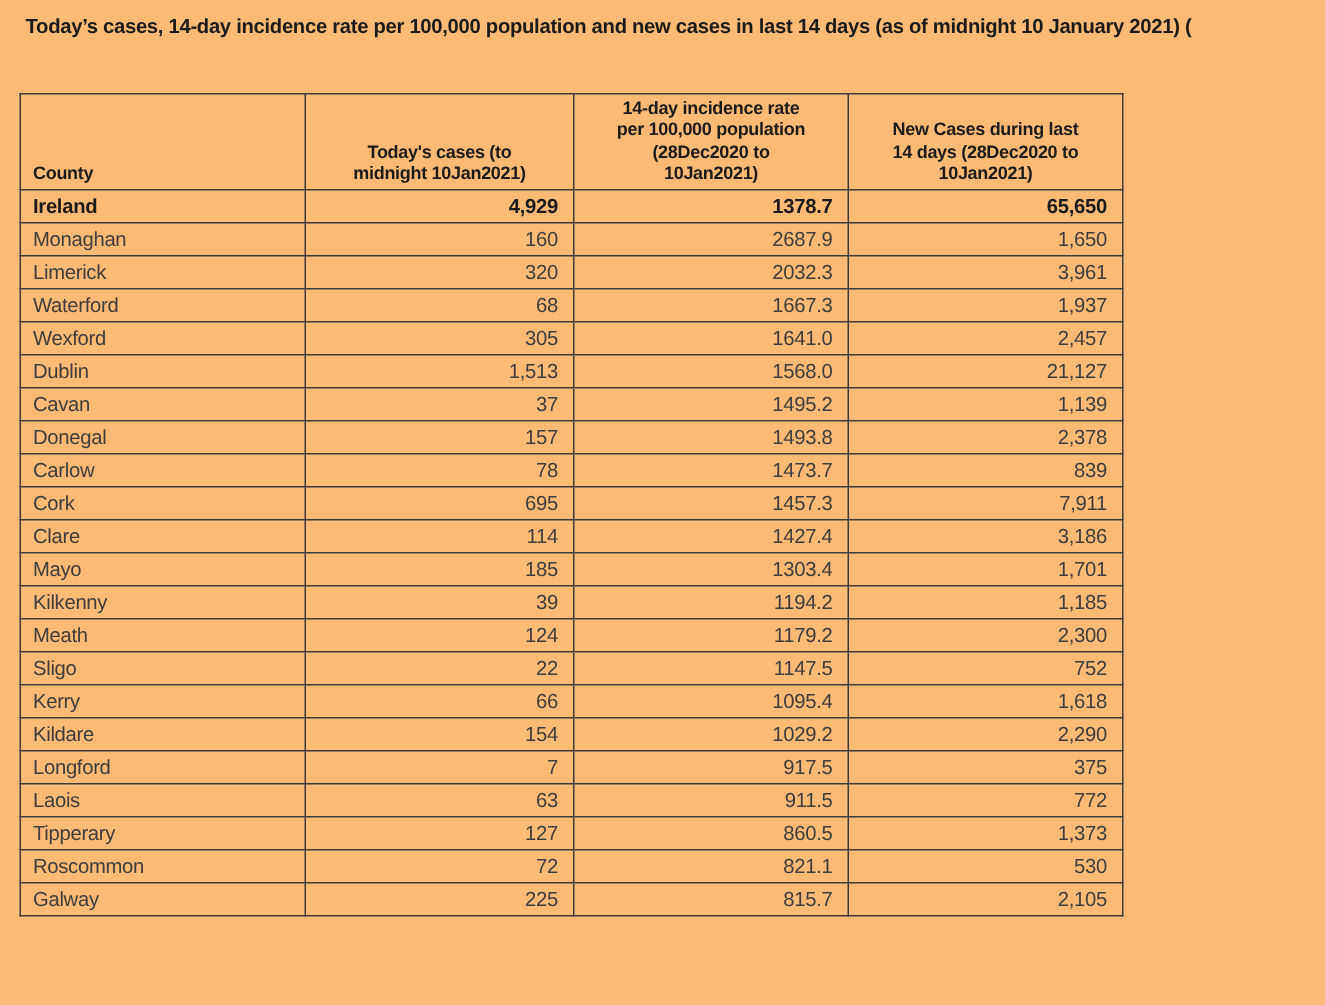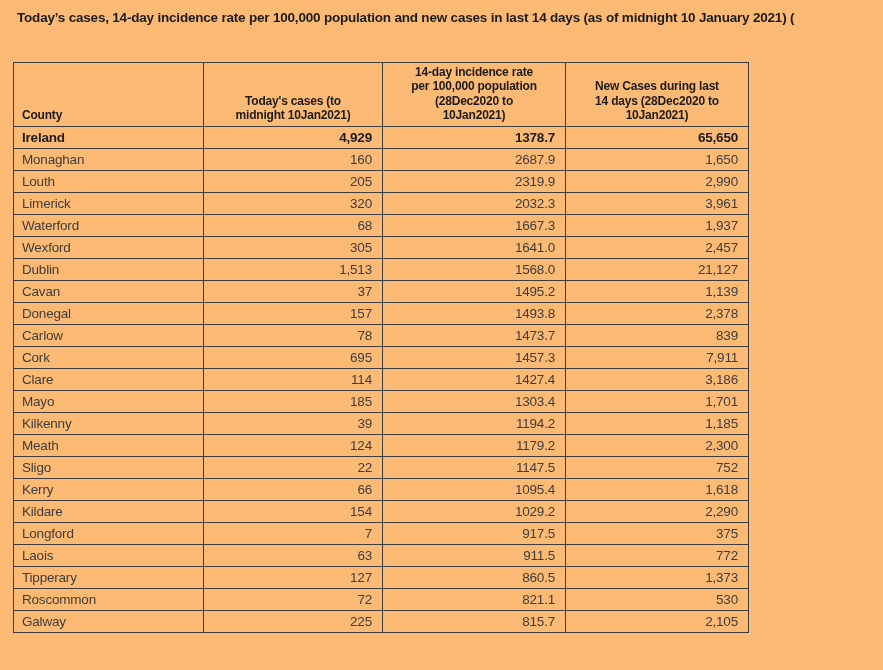--- a/index.html
+++ b/index.html
@@ -107,26 +107,20 @@
       <td class="num">1378.7</td>
       <td class="num">65,650</td>
     </tr>
         <tr>
       <td class="county">Monaghan</td>
       <td class="num">160</td>
       <td class="num">2687.9</td>
       <td class="num">1,650</td>
     </tr>
         <tr>
-      <td class="county">Louth</td>
-      <td class="num">205</td>
-      <td class="num">2319.9</td>
-      <td class="num">2,990</td>
-    </tr>
-        <tr>
       <td class="county">Limerick</td>
       <td class="num">320</td>
       <td class="num">2032.3</td>
       <td class="num">3,961</td>
     </tr>
         <tr>
       <td class="county">Waterford</td>
       <td class="num">68</td>
       <td class="num">1667.3</td>
       <td class="num">1,937</td>

